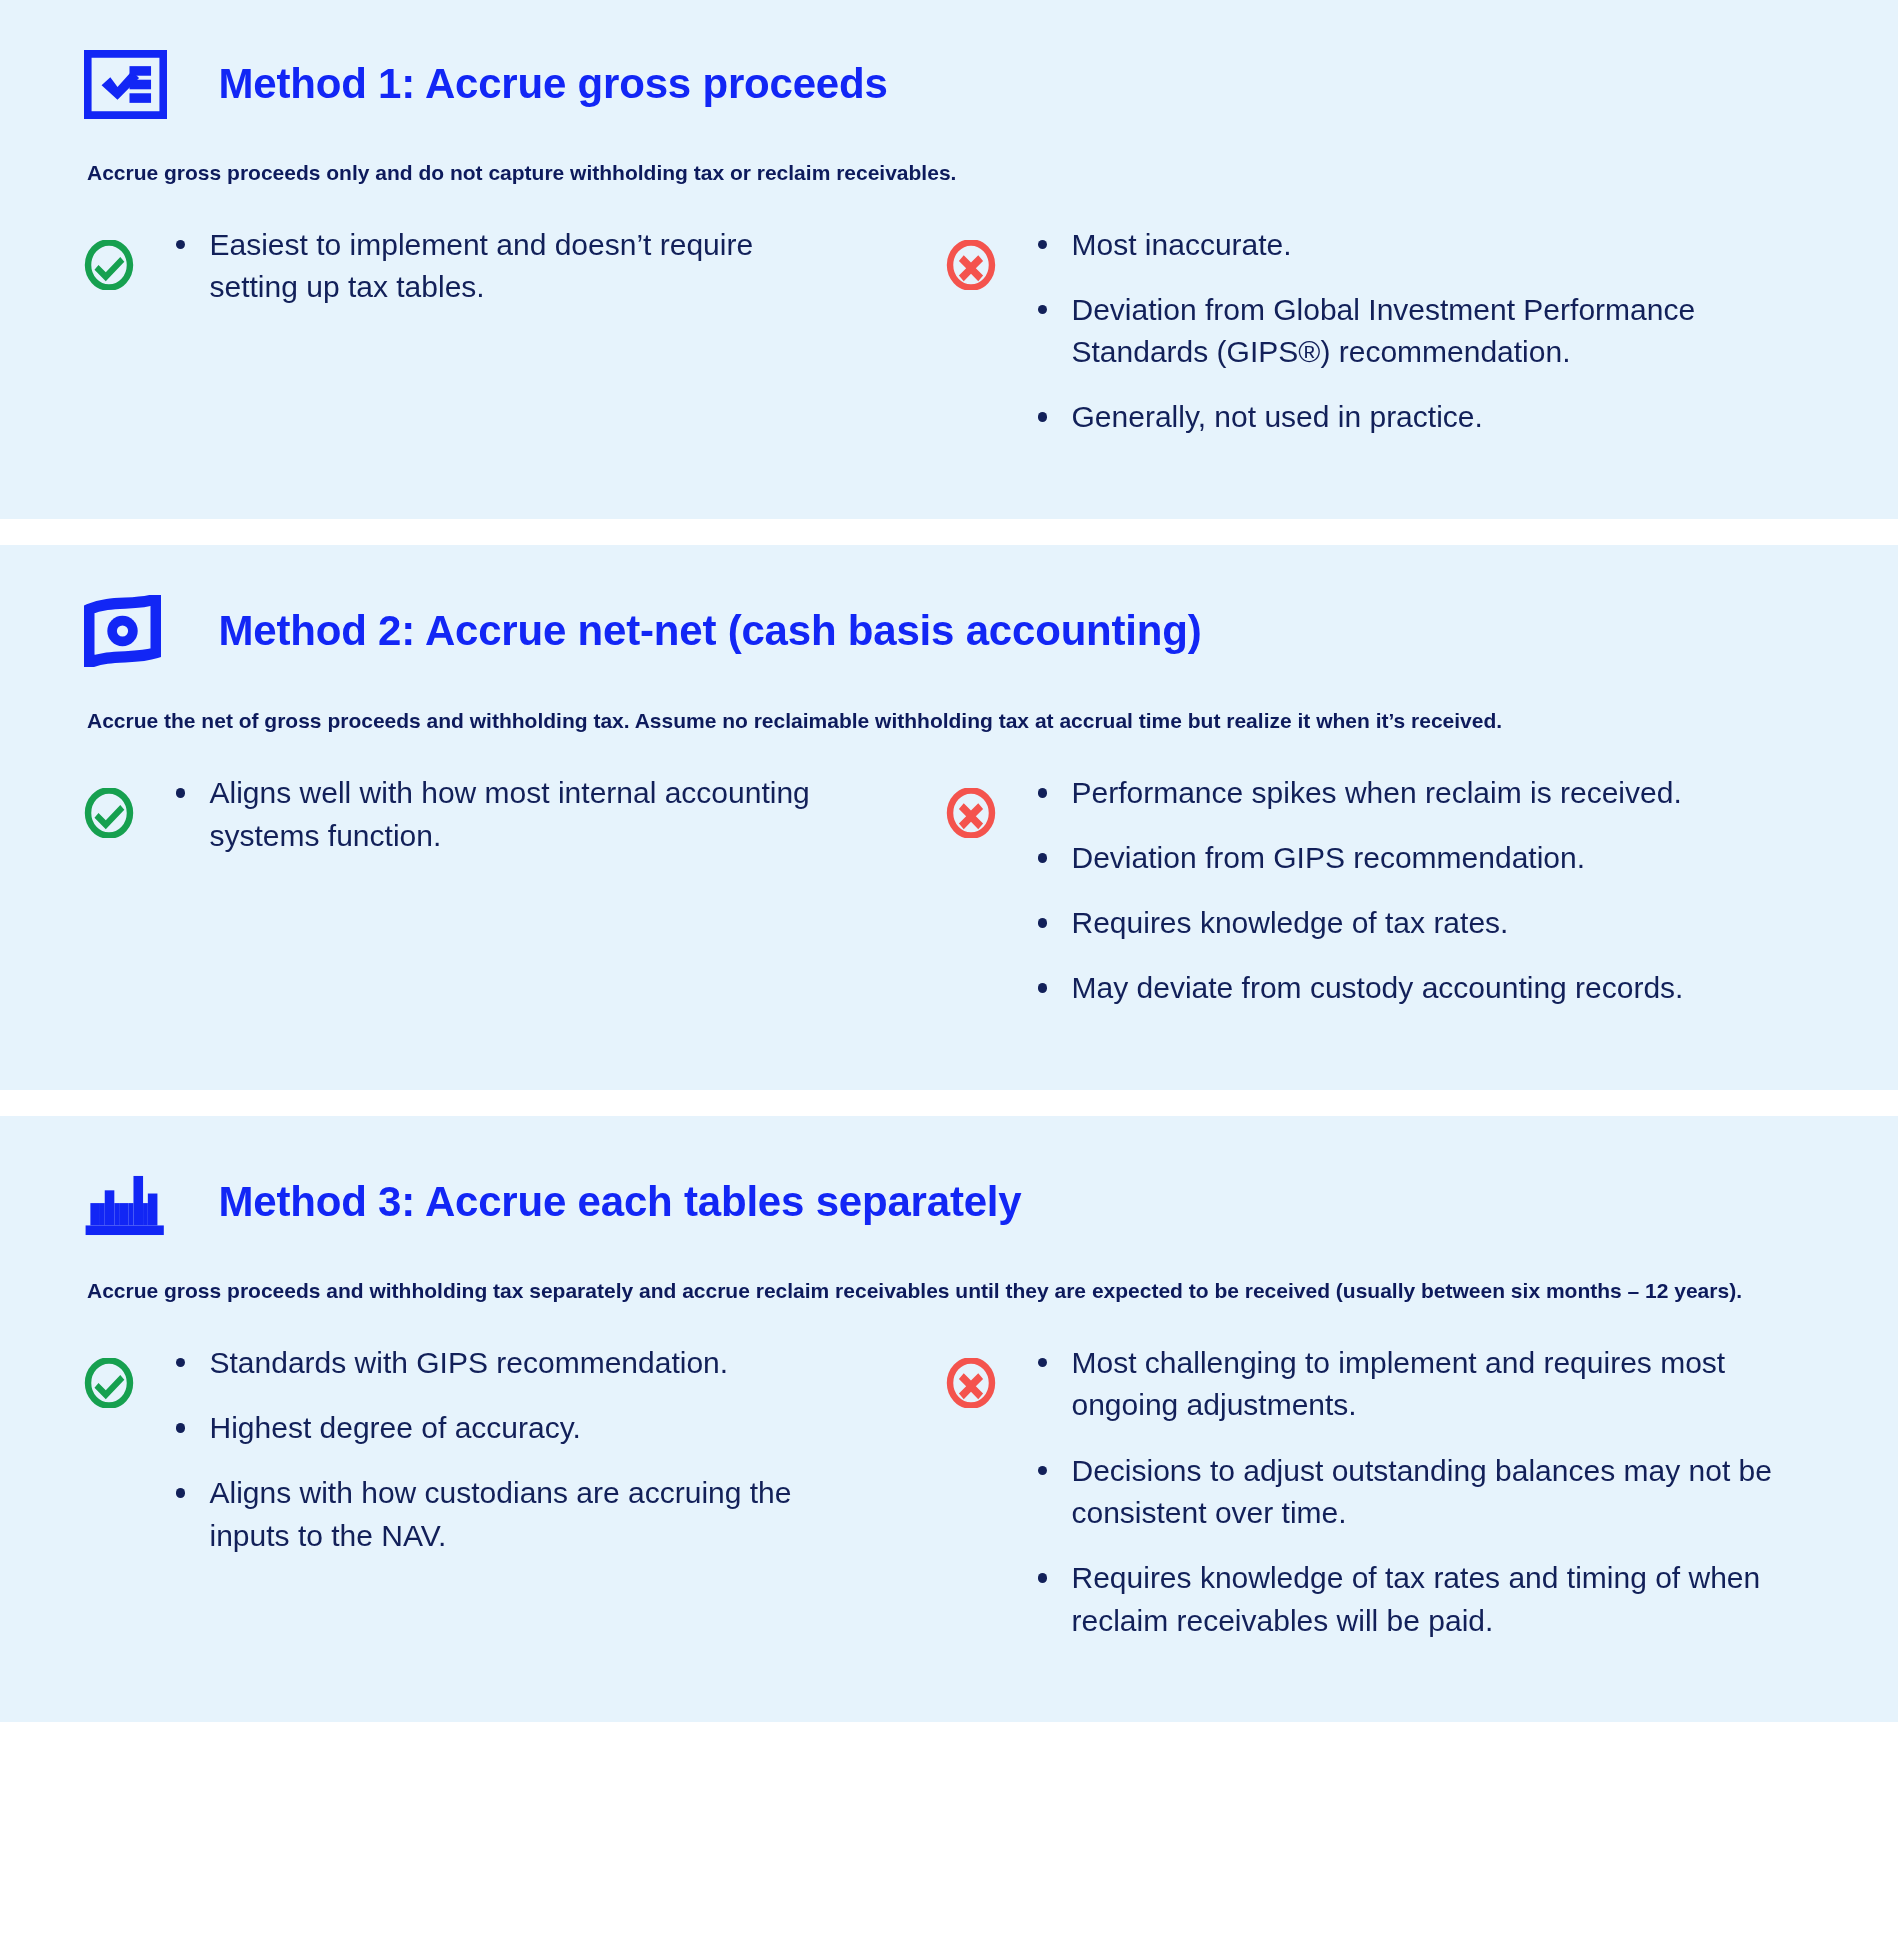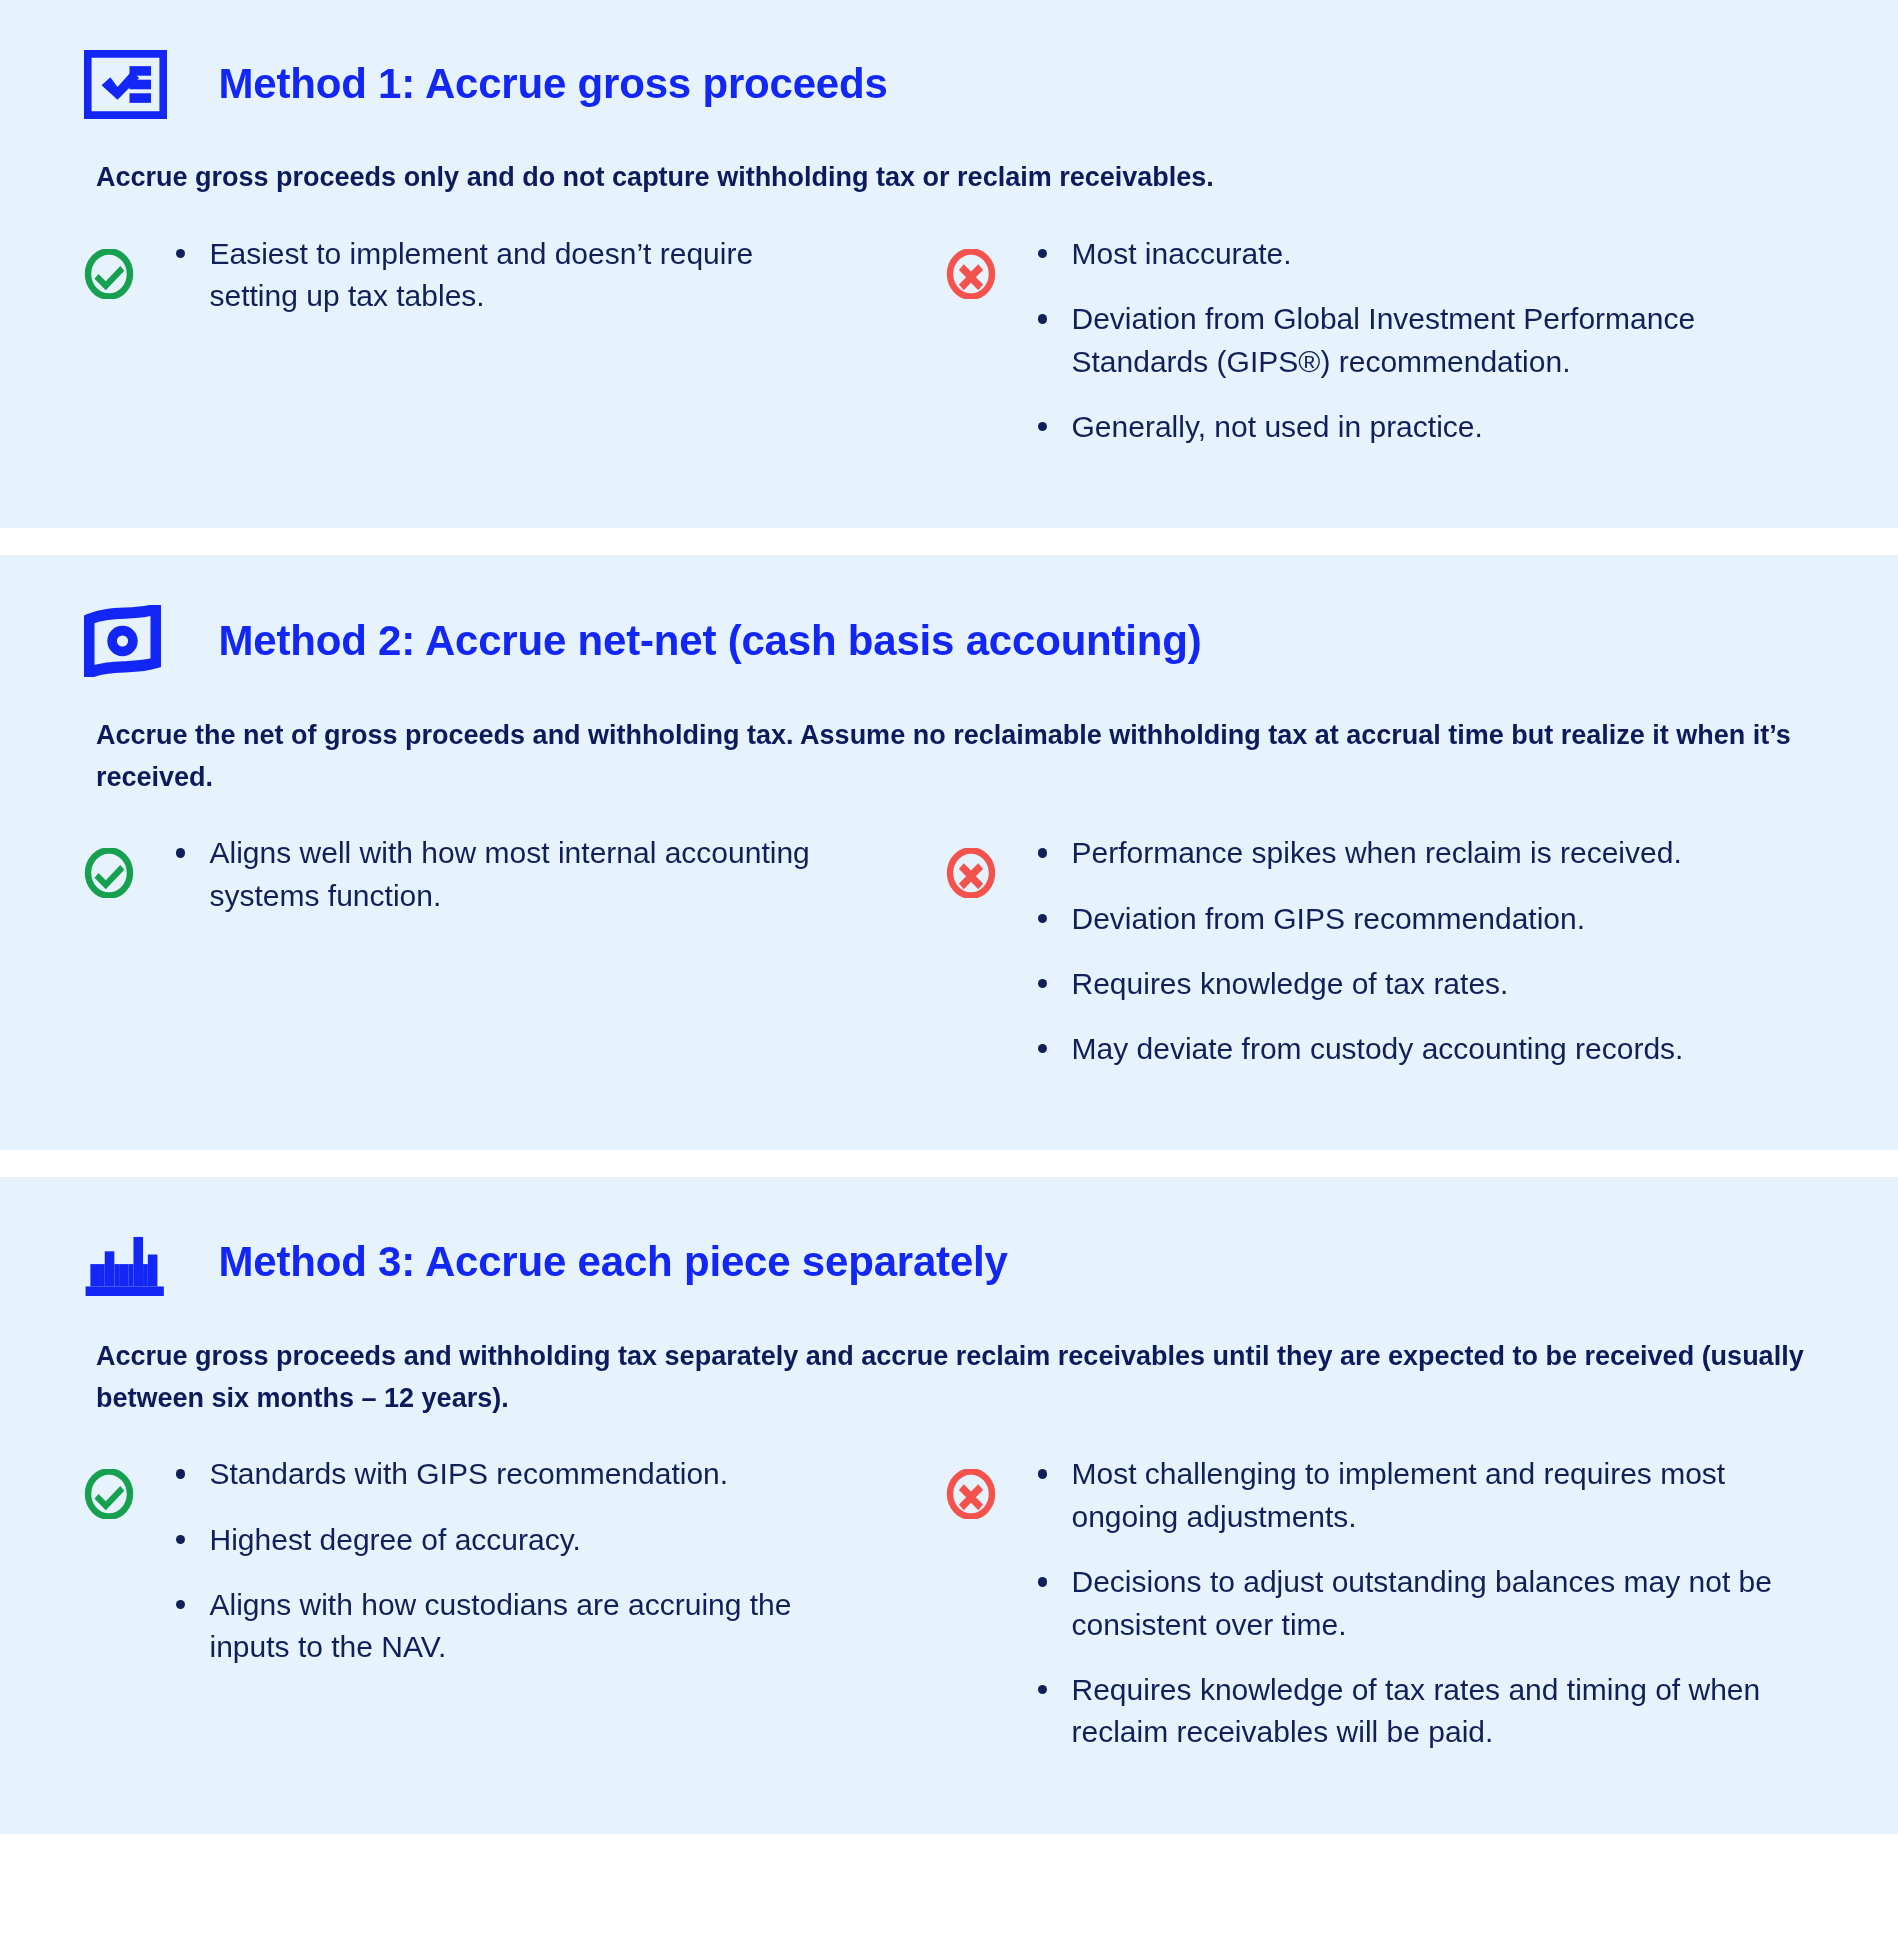--- a/index.html
+++ b/index.html
@@ -57,25 +57,25 @@
     font-size: 42px;
     font-weight: bold;
     color: #1226f5;
     letter-spacing: -0.2px;
     line-height: 1.1;
     margin: 0;
   }
 
   
   .method-desc {
-    font-size: 27px;
+    font-size: 21px;
     font-weight: bold;
     color: #0d1a5c;
     line-height: 1.55;
-    margin: 38px 0 0 12px;
+    margin: 38px 0 0 3px;
     max-width: 1749px;
   }
 
   
   .columns {
     display: flex;
     gap: 0;
     padding-top: 34px;
     padding-bottom: 80px;
   }
@@ -227,21 +227,21 @@
           <rect x="44" y="46" width="12" height="28" fill="#1226f5"></rect>
           <rect x="62" y="12" width="12" height="62" fill="#1226f5"></rect>
           <rect x="80" y="34" width="12" height="40" fill="#1226f5"></rect>
           <rect x="20" y="46" width="6" height="28" fill="#1226f5"></rect>
           <rect x="38" y="46" width="6" height="28" fill="#1226f5"></rect>
           <rect x="56" y="46" width="6" height="28" fill="#1226f5"></rect>
           <rect x="74" y="46" width="6" height="28" fill="#1226f5"></rect>
           <rect x="2" y="74" width="98" height="12" fill="#1226f5"></rect>
         </svg>
       </div>
-      <h2 class="method-title">Method 3: Accrue each piece separately</h2>
+      <h2 class="method-title">Method 3: Accrue each tables separately</h2>
     </div>
 
     <p class="method-desc">Accrue gross proceeds and withholding tax separately and accrue reclaim receivables until they are expected to be received (usually between six months – 12 years).</p>
 
     <div class="columns">
       <div class="col pros">
         <div class="status-icon">
           <svg width="50" height="50" viewBox="0 0 62 62" aria-hidden="true">
             <ellipse cx="31" cy="31" rx="26" ry="28" fill="none" stroke="#16a04f" stroke-width="8"></ellipse>
             <path d="M18 31 L27 40 L45 21 L50 27 L27 51 L13 37 Z" fill="#16a04f"></path>

